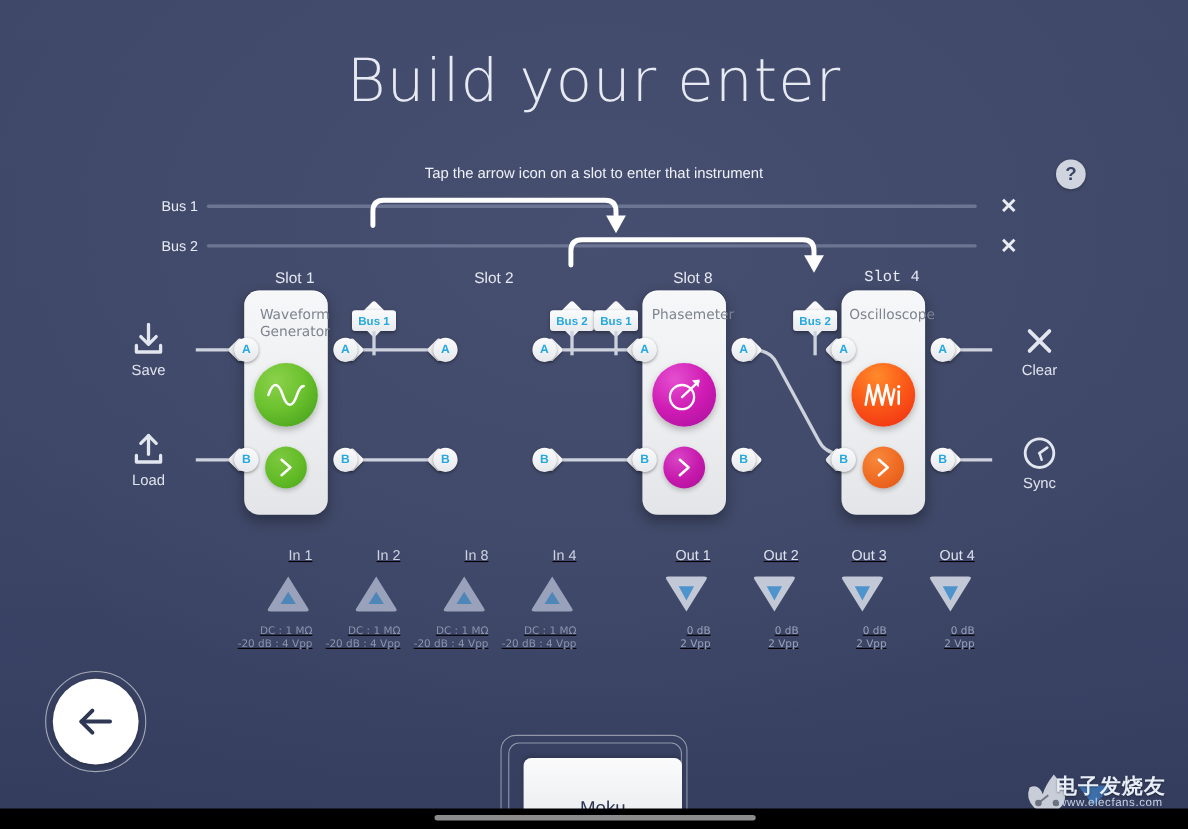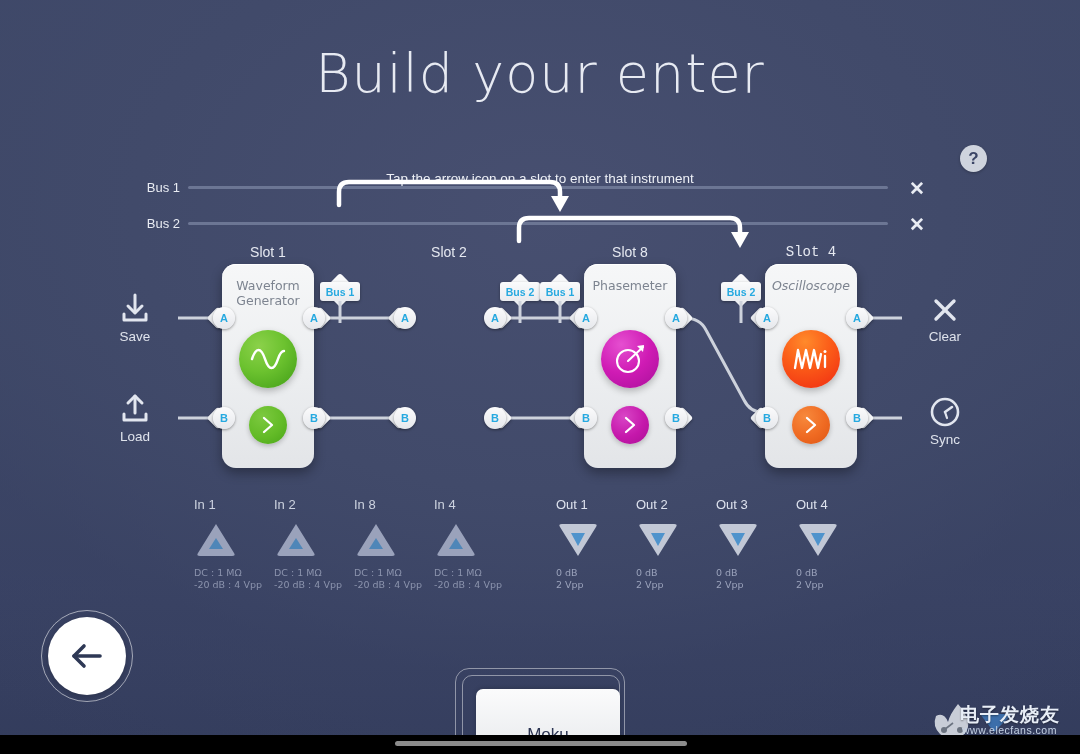--- a/index.html
+++ b/index.html
@@ -29,21 +29,20 @@
     letter-spacing: 1px;
     color: #e7eaf2;
     font-family: "DejaVu Sans", sans-serif;
     -webkit-font-smoothing: antialiased;
   }
   .hint {
     position: absolute; top: 150px; left: 0; width: 1080px;
     text-align: center;
     font-size: 13.5px;
     color: #eef1f7;
-    margin-top: 21px;
   }
 
   
   .help-btn {
     position: absolute; top: 145px; left: 960px;
     width: 27px; height: 27px; border-radius: 50%;
     background: #cfd4de;
     color: #3b4566;
     font-size: 17px; font-weight: bold;
     display: flex; align-items: center; justify-content: center;
@@ -71,21 +70,21 @@
   .bus-svg { position: absolute; left: 0; top: 0; width: 1080px; height: 260px; pointer-events: none; }
 
   
   .slot-title {
     position: absolute; top: 244px;
     width: 120px; text-align: center;
     font-size: 14px; color: #e6e9f1;
   }
   .card {
     position: absolute; top: 264px;
-    width: 92px; height: 204px;
+    width: 76px; height: 204px;
     border-radius: 14px;
     background: linear-gradient(180deg, #f6f7f8 0%, #eceef0 55%, #e3e5e8 100%);
     box-shadow: 0 5px 12px rgba(0,0,0,.33), inset 0 1px 0 #ffffff;
     padding-left: 7px;
   }
   .card-name {
     position: absolute; top: 14px; left: 0; width: 92px;
     text-align: center;
     font-size: 12.5px; line-height: 15px;
     color: #7d8490;
@@ -172,21 +171,21 @@
   .side-action {
     position: absolute;
     width: 80px; text-align: center;
     color: #dfe3ec;
     cursor: pointer;
   }
   .side-action .lbl { font-size: 13.5px; margin-top: 4px; color: #dfe3ec; }
   .side-action svg { display: block; margin: 0 auto; }
 
   
-  .io { position: absolute; width: 90px; text-align: left; }
+  .io { position: absolute; width: 90px; text-align: right; text-decoration: underline; }
   .io .io-name { font-size: 13px; color: #cdd3e0; }
   .io .tri { margin: 7px auto 0; }
   .io .io-sub { font-size: 9.5px; line-height: 12px; color: #8b93ad; margin-top: 4px;
     font-family: "DejaVu Sans", sans-serif; }
   .io.out .io-name { color: #dde2ee; }
   .io.out .io-sub { color: #9aa2bb; }
 
   
   .back-btn {
     position: absolute; left: 41px; top: 610px;
@@ -372,21 +371,21 @@
   <div class="port right" style="left:665px; top:307px;">
     <div class="tail"></div>
       <div class="disc">A</div>
   </div>
   <div class="port right" style="left:665px; top:407px;">
     <div class="tail"></div>
       <div class="disc">B</div>
   </div>
 
   <div class="slot-title" style="left:751px;font-family:Liberation Mono, monospace;">Slot 4</div>
-  <div class="card" style="left:765px;font-style:italic;">
+  <div class="card" style="left:765px;">
     <div class="card-name">Oscilloscope</div>
     <div class="inst-icon" style="background:radial-gradient(circle at 40% 20%, #ff8a2b 0%, #fb5b18 45%, #ef2a12 100%);">
       <svg width="40" height="30" viewBox="0 0 40 30">
         <path d="M4,24 L7,6 L11,24 L15,6 L19,24 L23,6 L27,24 L30,10" stroke="#fff" stroke-width="2.3" fill="none" stroke-linecap="round" stroke-linejoin="round"></path>
         <line x1="34" y1="12" x2="34" y2="23" stroke="#fff" stroke-width="2.3" stroke-linecap="round"></line>
         <circle cx="34" cy="7.5" r="1.5" fill="#fff"></circle>
       </svg>
     </div>
     <div class="enter-btn" style="background:radial-gradient(circle at 35% 28%, #f7893c 0%, #ef6a22 55%, #dd5615 100%);">
       <svg width="14" height="18" viewBox="0 0 14 18">

